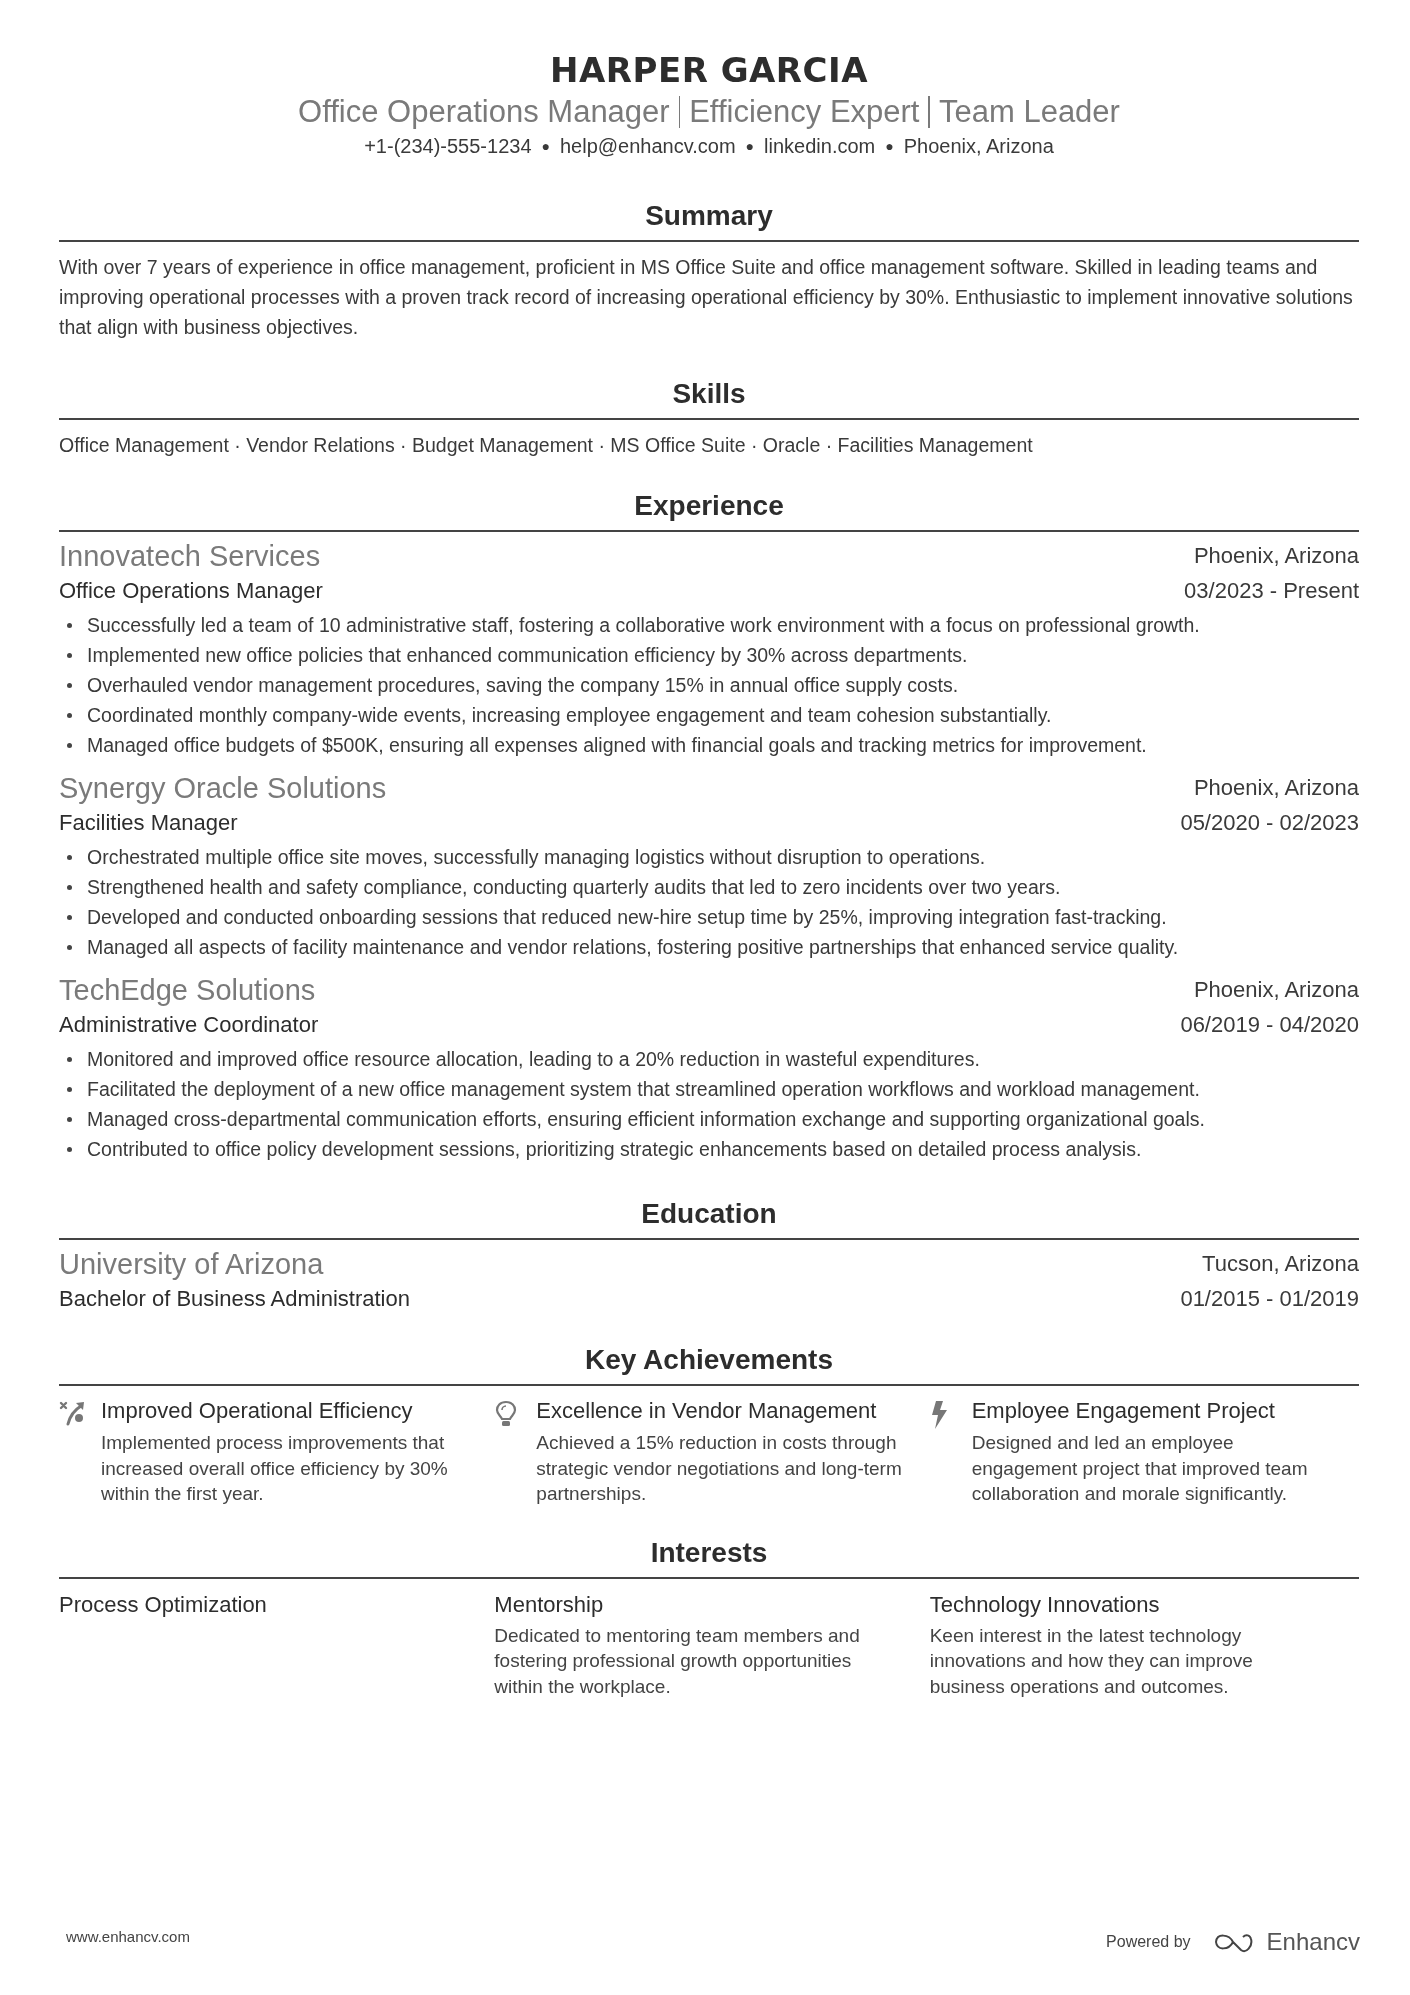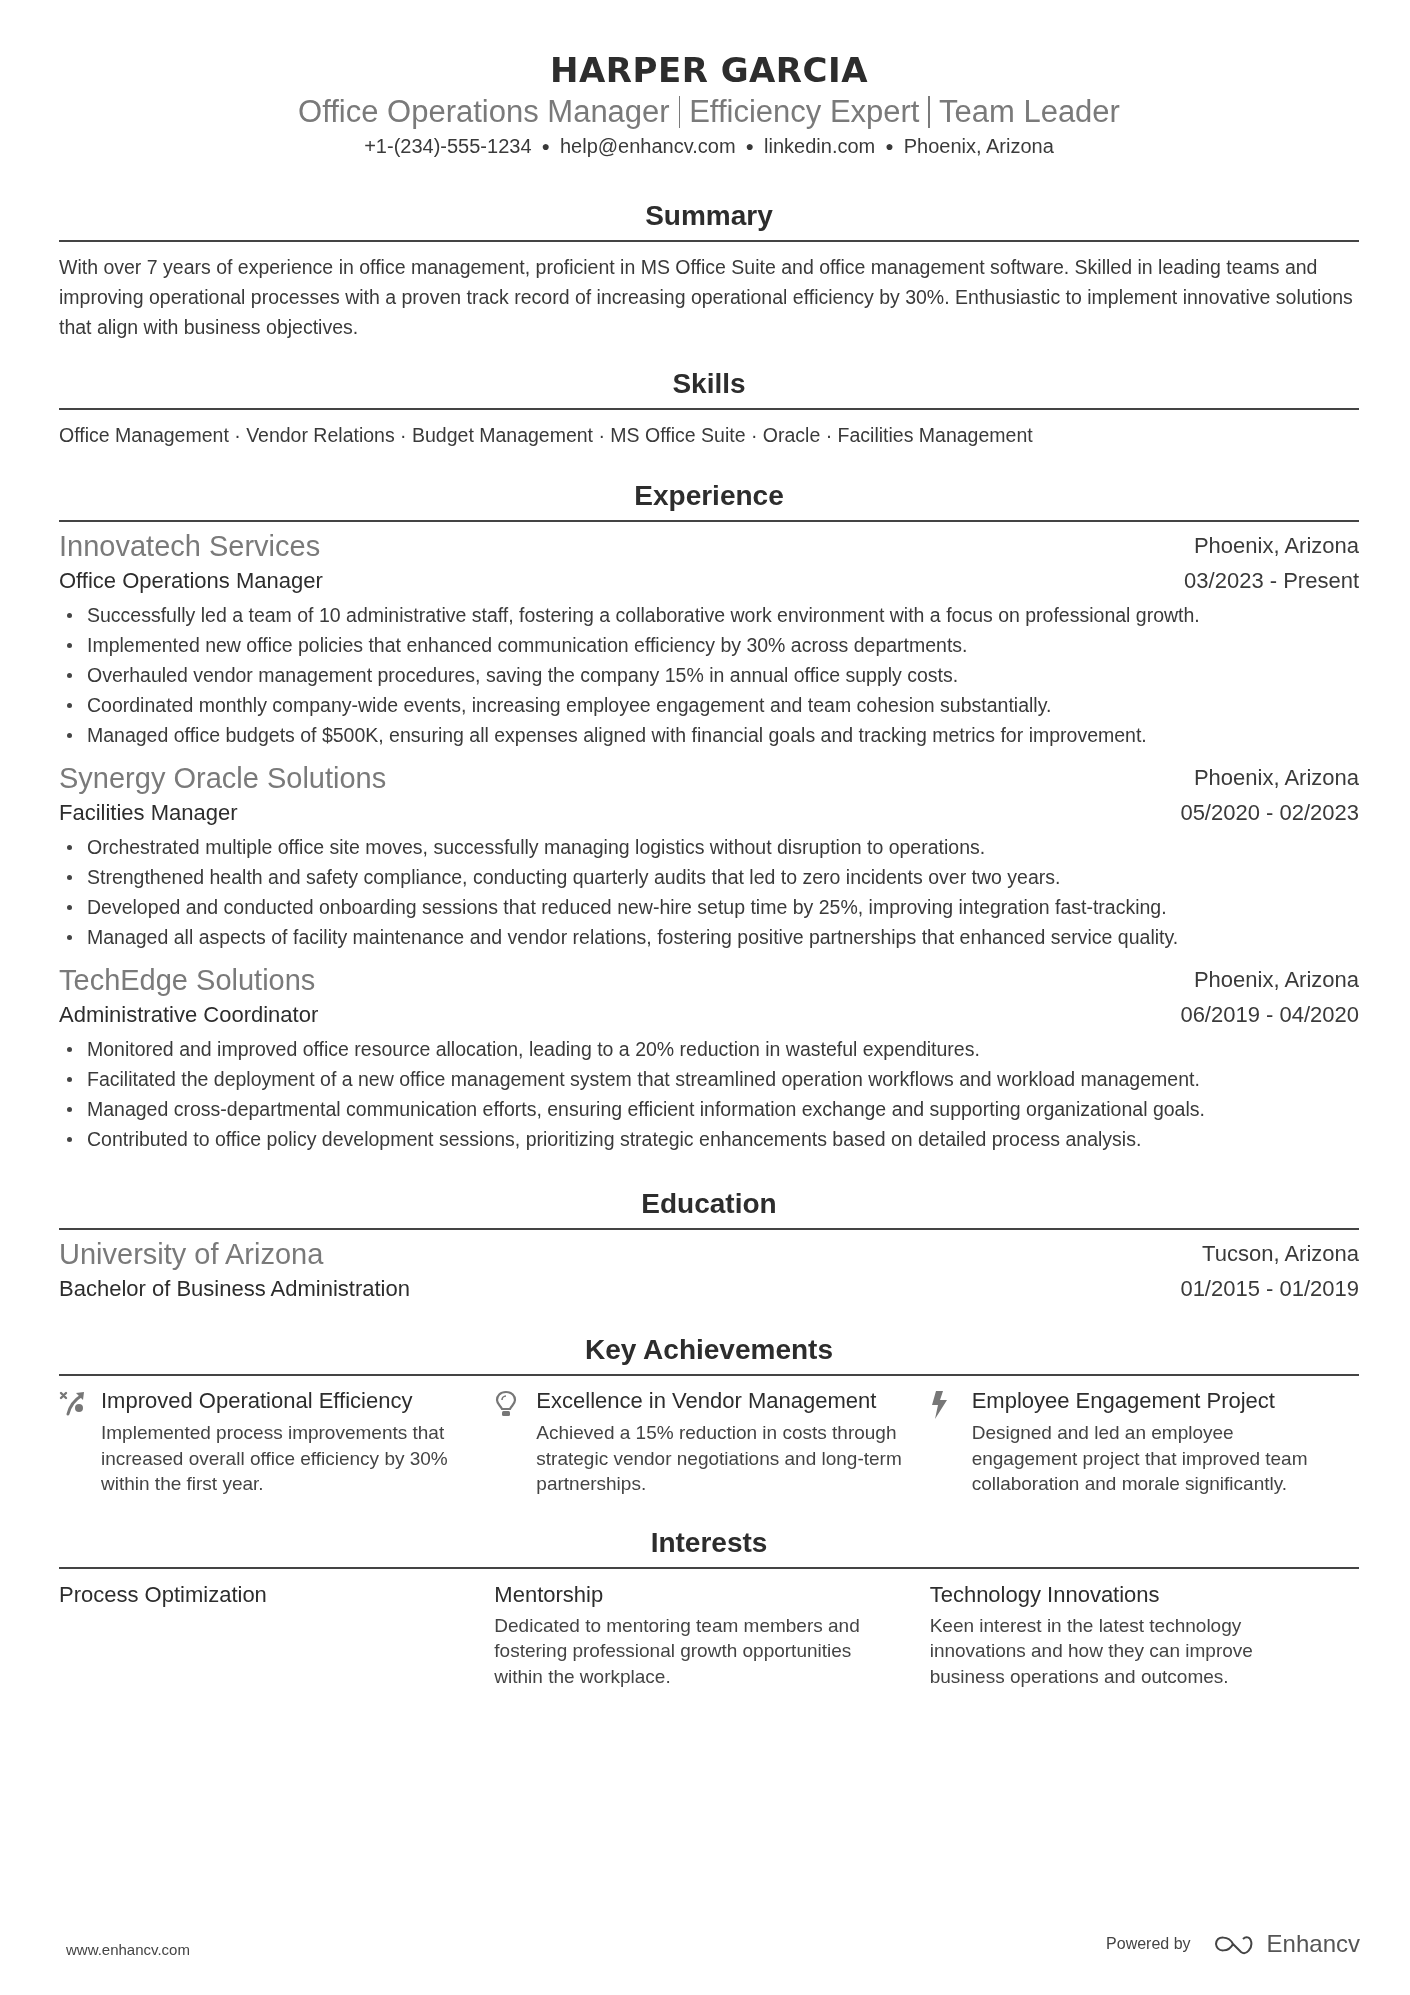--- a/index.html
+++ b/index.html
@@ -27,21 +27,21 @@
   ul.bullets li { position: relative; padding-left: 28px; font-size: 19.5px; line-height: 30px; color: #3a3a3a; }
   ul.bullets li::before { content: ""; position: absolute; left: 8px; top: 13px; width: 5px; height: 5px; border-radius: 50%; background: #444; }
   .cols { display: flex; margin-top: 10px; gap: 6px; }
   .col { width: 444px; display: flex; }
   .ach-icon { width: 42px; flex: 0 0 42px; padding-top: 4px; color: #777; }
   .ach-title { font-size: 22px; line-height: 30px; color: #2d2d2d; }
   .ach-desc { font-size: 19px; line-height: 25.5px; color: #444; margin-top: 4px; padding-right: 20px; }
   .int-col { width: 444px; padding-right: 30px; }
   .int-title { font-size: 22px; line-height: 32px; color: #2d2d2d; }
   .int-desc { font-size: 19px; line-height: 25.5px; color: #444; margin-top: 2px; }
-  .footer { position: absolute; top: 1928px; left: 66px; right: 50px; height: 30px; display: flex; justify-content: space-between; align-items: flex-end; }
+  .footer { position: absolute; top: 1928px; left: 66px; right: 50px; height: 30px; display: flex; justify-content: space-between; align-items: flex-start; }
   .footer-url { font-size: 15px; color: #444; }
   .powered { display: flex; align-items: center; gap: 22px; font-size: 16px; color: #444; }
   .brand { display: flex; align-items: center; gap: 10px; font-size: 24px; color: #555; }
 </style>
 </head>
 <body>
 
 <div class="page">
 
   <div class="header">
@@ -53,21 +53,21 @@
       <span>+1-(234)-555-1234</span><span class="dot">●</span><span>help@enhancv.com</span><span class="dot">●</span><span>linkedin.com</span><span class="dot">●</span><span>Phoenix, Arizona</span>
     </div>
   </div>
 
   <div class="section" style="margin-top:38px">
     <div class="section-title">Summary</div>
     <div class="rule"></div>
     <div class="summary-text">With over 7 years of experience in office management, proficient in MS Office Suite and office management software. Skilled in leading teams and improving operational processes with a proven track record of increasing operational efficiency by 30%. Enthusiastic to implement innovative solutions that align with business objectives.</div>
   </div>
 
-  <div class="section" style="margin-top:24px">
+  <div class="section" style="margin-top:34px">
     <div class="section-title">Skills</div>
     <div class="rule"></div>
     <div class="skills-text">Office Management · Vendor Relations · Budget Management · MS Office Suite · Oracle · Facilities Management</div>
   </div>
 
   <div class="section" style="margin-top:28px">
     <div class="section-title">Experience</div>
     <div class="rule"></div>
 
     <div class="job" style="margin-top:6px">

